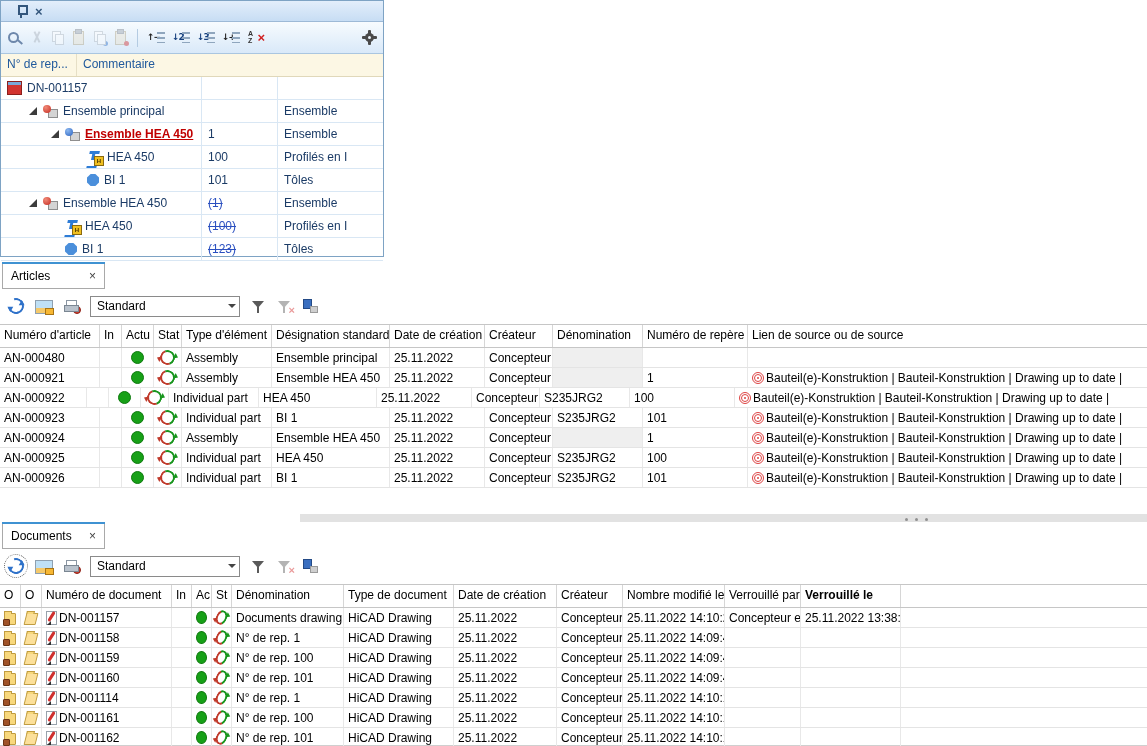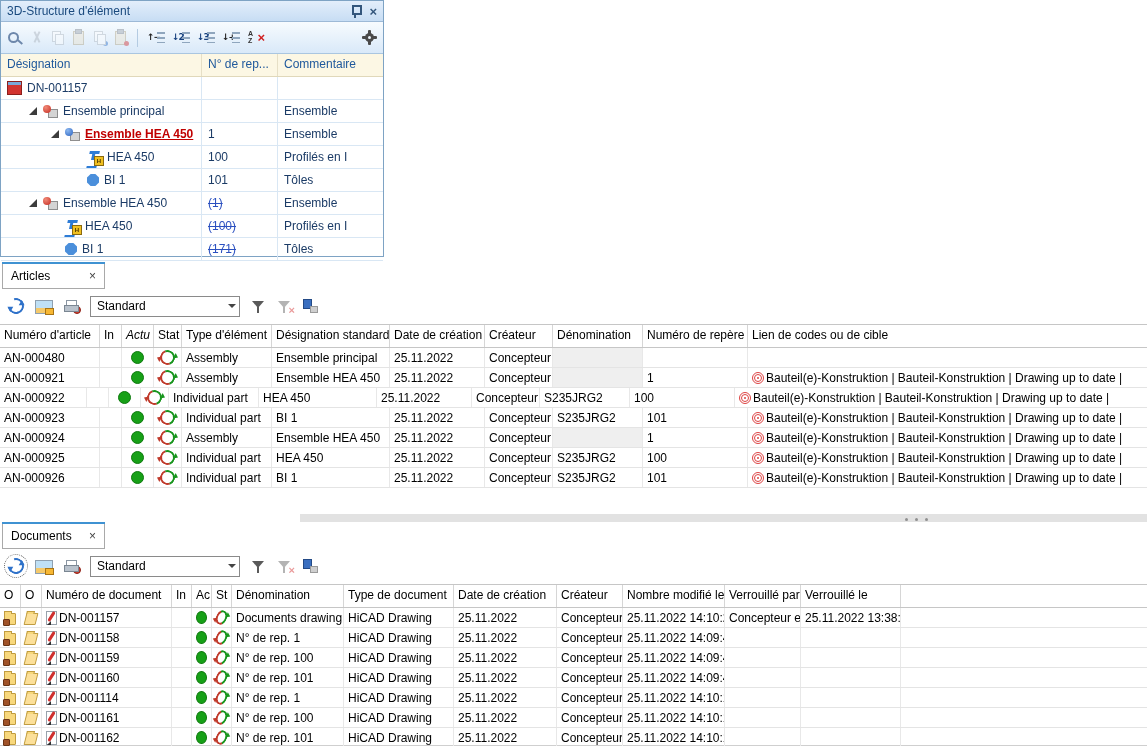--- a/index.html
+++ b/index.html
@@ -161,21 +161,20 @@
   #splitter i{position:absolute;top:4px;width:3px;height:3px;border-radius:50%;background:#909090;}
   #splitter i:nth-child(1){left:605px;}
   #splitter i:nth-child(2){left:615px;}
   #splitter i:nth-child(3){left:625px;}
 </style>
 </head>
 <body class="nosel">
 
 <div id="structure-panel">
   <div class="p-titlebar">
-    <span class="p-title">3D-Structure d'élément</span>
     <span class="tb-btn ic ic-pin"></span>
     <span class="tb-btn x-glyph">×</span>
   </div>
   <div class="p-toolbar">
     <span class="ic ic-search"></span>
     <span class="ic ic-cut dim"></span>
     <span class="ic ic-copy dim"></span>
     <span class="ic ic-paste dim"></span>
     <span class="ic ic-copy dim">
         <i class="mark-b"></i>
@@ -188,21 +187,20 @@
     <span class="ic ic-tree t-l2"></span>
     <span class="ic ic-tree t-l3"></span>
     <span class="ic ic-tree t-all"></span>
     <span class="ic ic-az"></span>
     <span class="tspring"></span>
     <span class="ic ic-gear">
         <i></i>
       </span>
   </div>
   <div class="tree-header" id="tree-header">
-      <div class="thc" style="width: 201px;">Désignation</div>
       <div class="thc" style="width: 76px;">N° de rep...</div>
       <div class="thc" style="flex: 1 1 auto; border-right: none;">Commentaire</div>
     </div>
   <div id="tree-body">
       <div class="t-row">
         <div class="t-cell" style="width: 201px;">
           <span style="display:inline-block;flex:0 0 auto;width:0px"></span>
           <span class="ti ti-draw"></span>
           <span>DN-001157</span>
         </div>
@@ -304,21 +302,21 @@
         </div>
       </div>
       <div class="t-row">
         <div class="t-cell" style="width: 201px;">
           <span style="display:inline-block;flex:0 0 auto;width:44px"></span>
           <span style="display:inline-block;flex:0 0 auto;width:14px"></span>
           <span class="ti ti-sheet"></span>
           <span>BI 1</span>
         </div>
         <div class="t-cell" style="width: 76px;">
-          <span class="strike">(171)</span>
+          <span class="strike">(123)</span>
         </div>
         <div class="t-cell flex1">
           <span>Tôles</span>
         </div>
       </div>
     </div>
 </div>
 
 <div class="list-panel" id="articles-panel">
   <div class="tabstrip">
@@ -340,29 +338,29 @@
     </div>
     <span class="ic ic-funnel"></span>
     <span class="ic ic-funnel dim">
         <i class="fx">×</i>
       </span>
     <span class="ic ic-link"></span>
   </div>
   <div class="lt-header" id="articles-header">
       <div class="lhc" style="width: 100px;">Numéro d'article</div>
       <div class="lhc cell-center" style="width: 22px;">In</div>
-      <div class="lhc cell-center" style="width: 32px; font-style: italic;">Actu</div>
+      <div class="lhc cell-center" style="width: 32px;">Actu</div>
       <div class="lhc cell-center" style="width: 28px;">Stat</div>
       <div class="lhc" style="width: 90px;">Type d'élément</div>
       <div class="lhc" style="width: 118px;">Désignation standard</div>
       <div class="lhc" style="width: 95px;">Date de création</div>
       <div class="lhc" style="width: 68px;">Créateur</div>
       <div class="lhc" style="width: 90px;">Dénomination</div>
       <div class="lhc" style="width: 105px;">Numéro de repère</div>
-      <div class="lhc" style="flex: 1 1 auto; border-right: none;">Lien de codes ou de cible</div>
+      <div class="lhc" style="flex: 1 1 auto; border-right: none;">Lien de source ou de source</div>
     </div>
   <div id="articles-body">
       <div class="l-row">
         <div class="l-cell" style="width: 100px;">AN-000480</div>
         <div class="l-cell cell-center" style="width: 22px;"></div>
         <div class="l-cell cell-center" style="width: 32px;">
           <span class="ic ic-dot"></span>
         </div>
         <div class="l-cell cell-center" style="width: 28px;">
           <span class="ic ic-sync"></span>
@@ -533,21 +531,21 @@
       <div class="lhc" style="width: 130px;">Numéro de document</div>
       <div class="lhc cell-center" style="width: 20px;">In</div>
       <div class="lhc cell-center" style="width: 20px;">Ac</div>
       <div class="lhc cell-center" style="width: 20px;">St</div>
       <div class="lhc" style="width: 112px;">Dénomination</div>
       <div class="lhc" style="width: 110px;">Type de document</div>
       <div class="lhc" style="width: 103px;">Date de création</div>
       <div class="lhc" style="width: 66px;">Créateur</div>
       <div class="lhc" style="width: 102px;">Nombre modifié le</div>
       <div class="lhc" style="width: 76px;">Verrouillé par</div>
-      <div class="lhc" style="width: 100px;">Verrouillé le</div>
+      <div class="lhc" style="width: 100px; font-weight: bold;">Verrouillé le</div>
       <div class="lhc flex1"></div>
     </div>
   <div id="documents-body">
       <div class="l-row">
         <div class="l-cell cell-center" style="width: 21px;">
           <span class="ic ic-folder lockd"></span>
         </div>
         <div class="l-cell cell-center" style="width: 21px;">
           <span class="ic ic-folder open"></span>
         </div>

